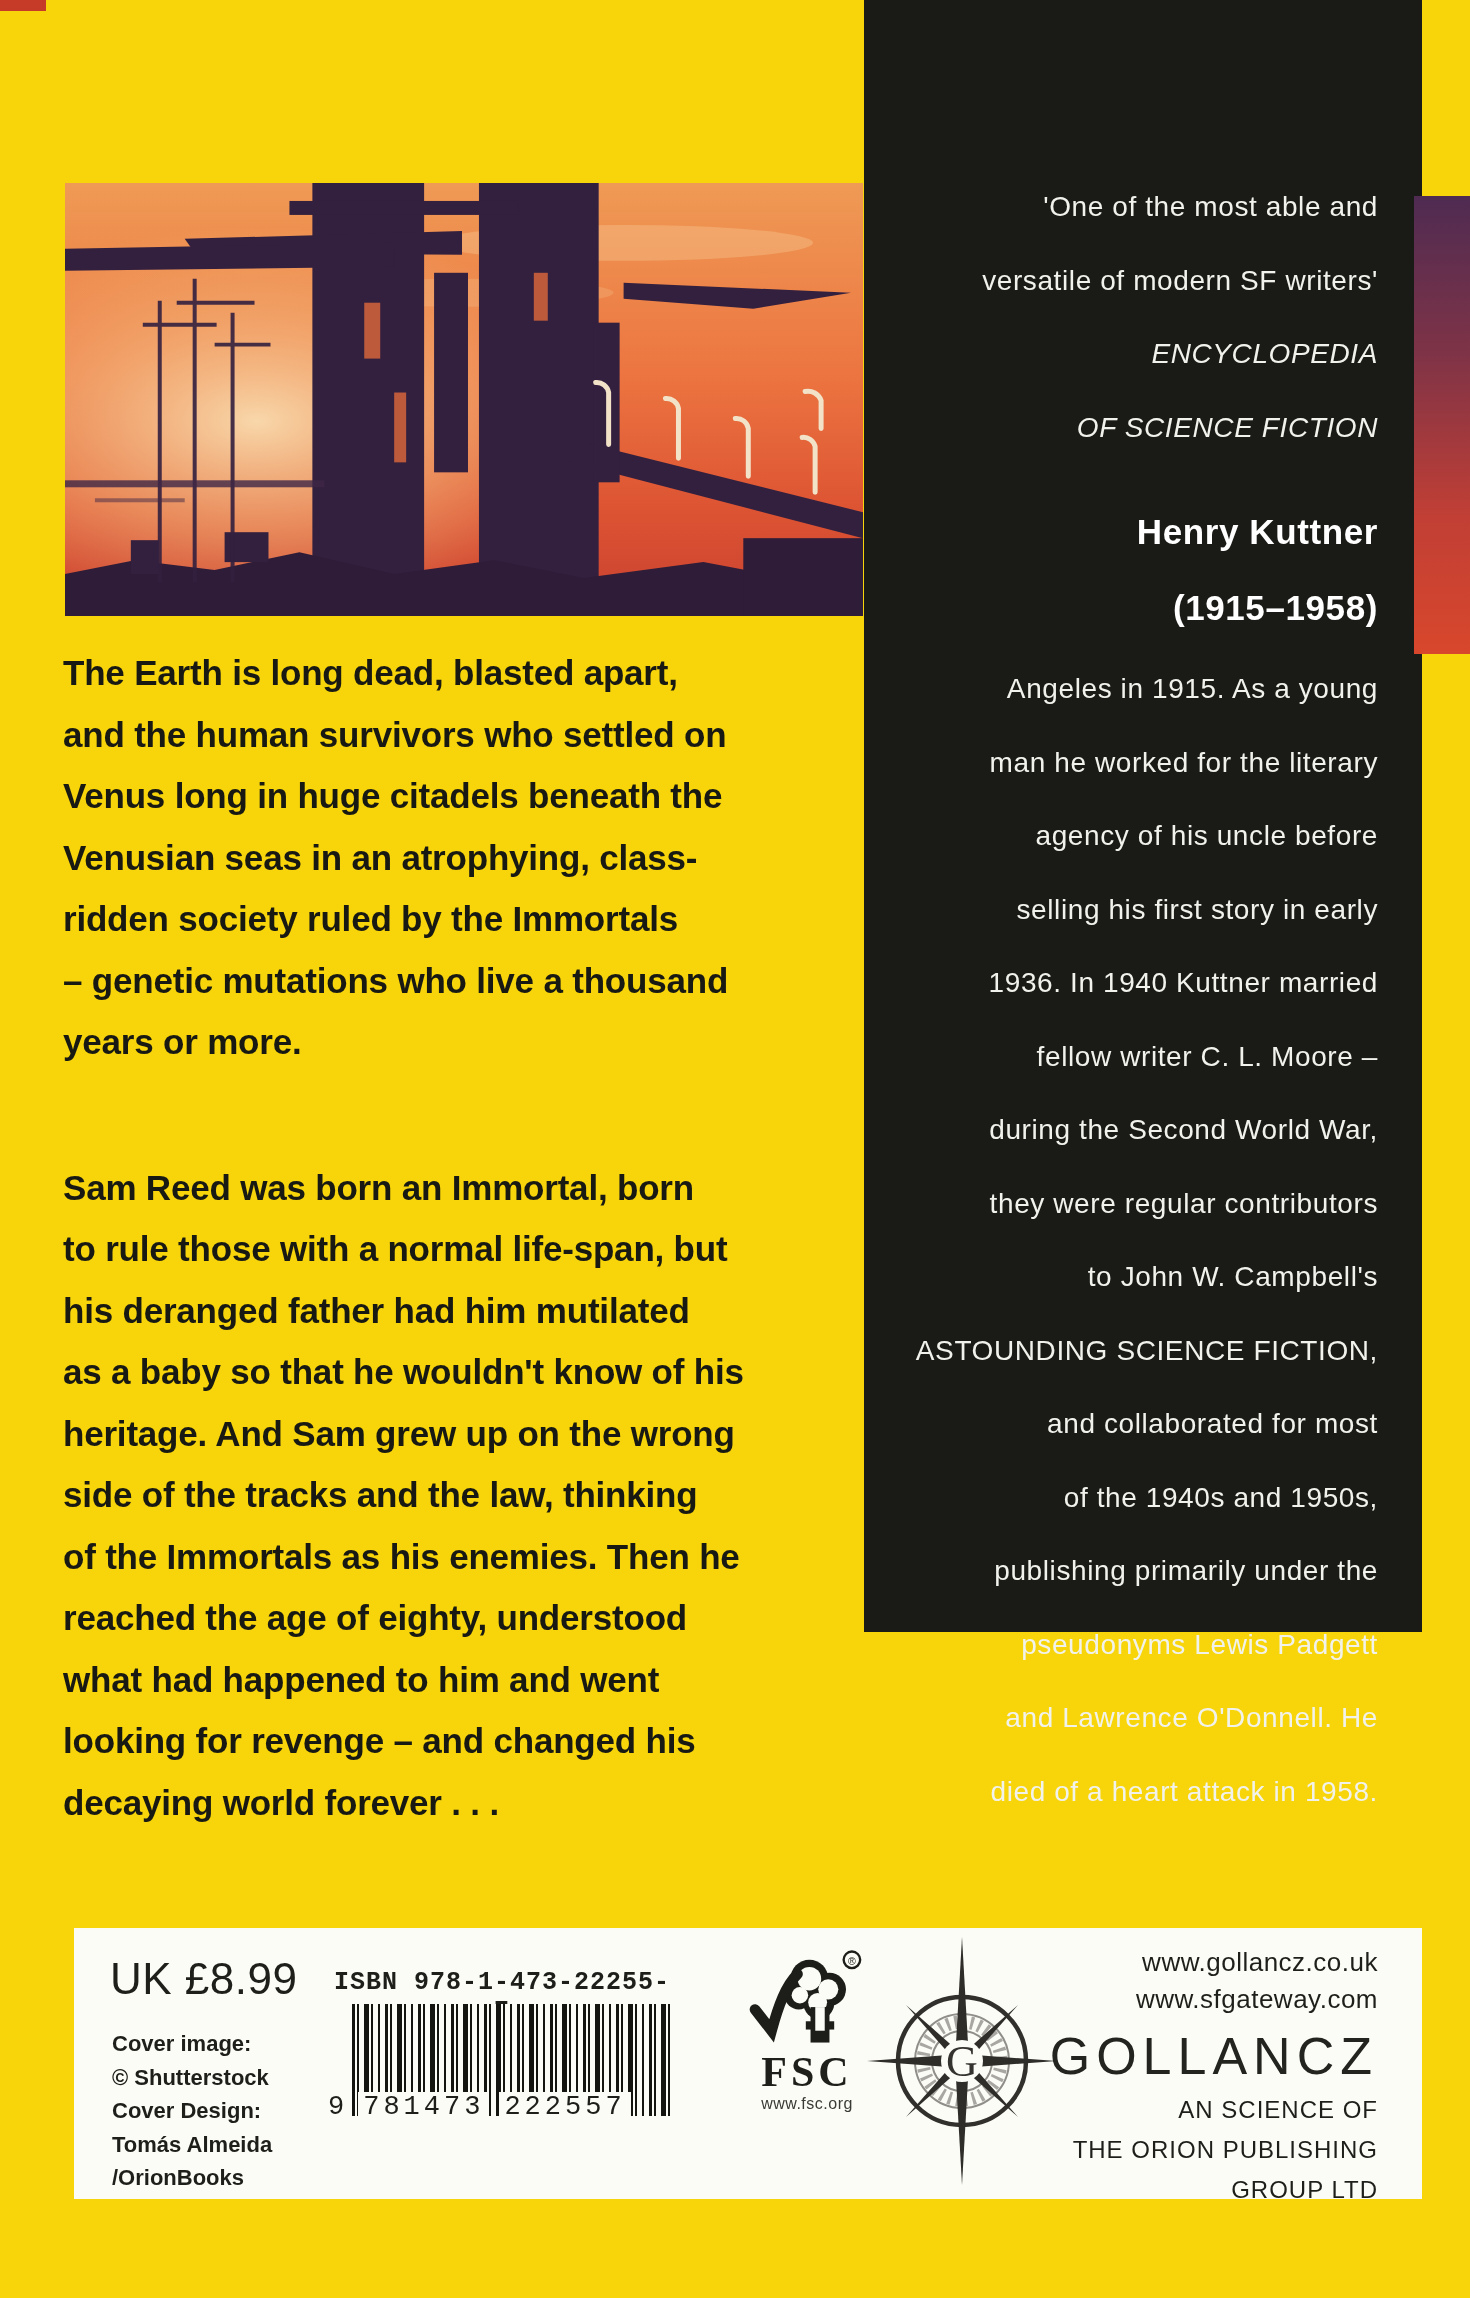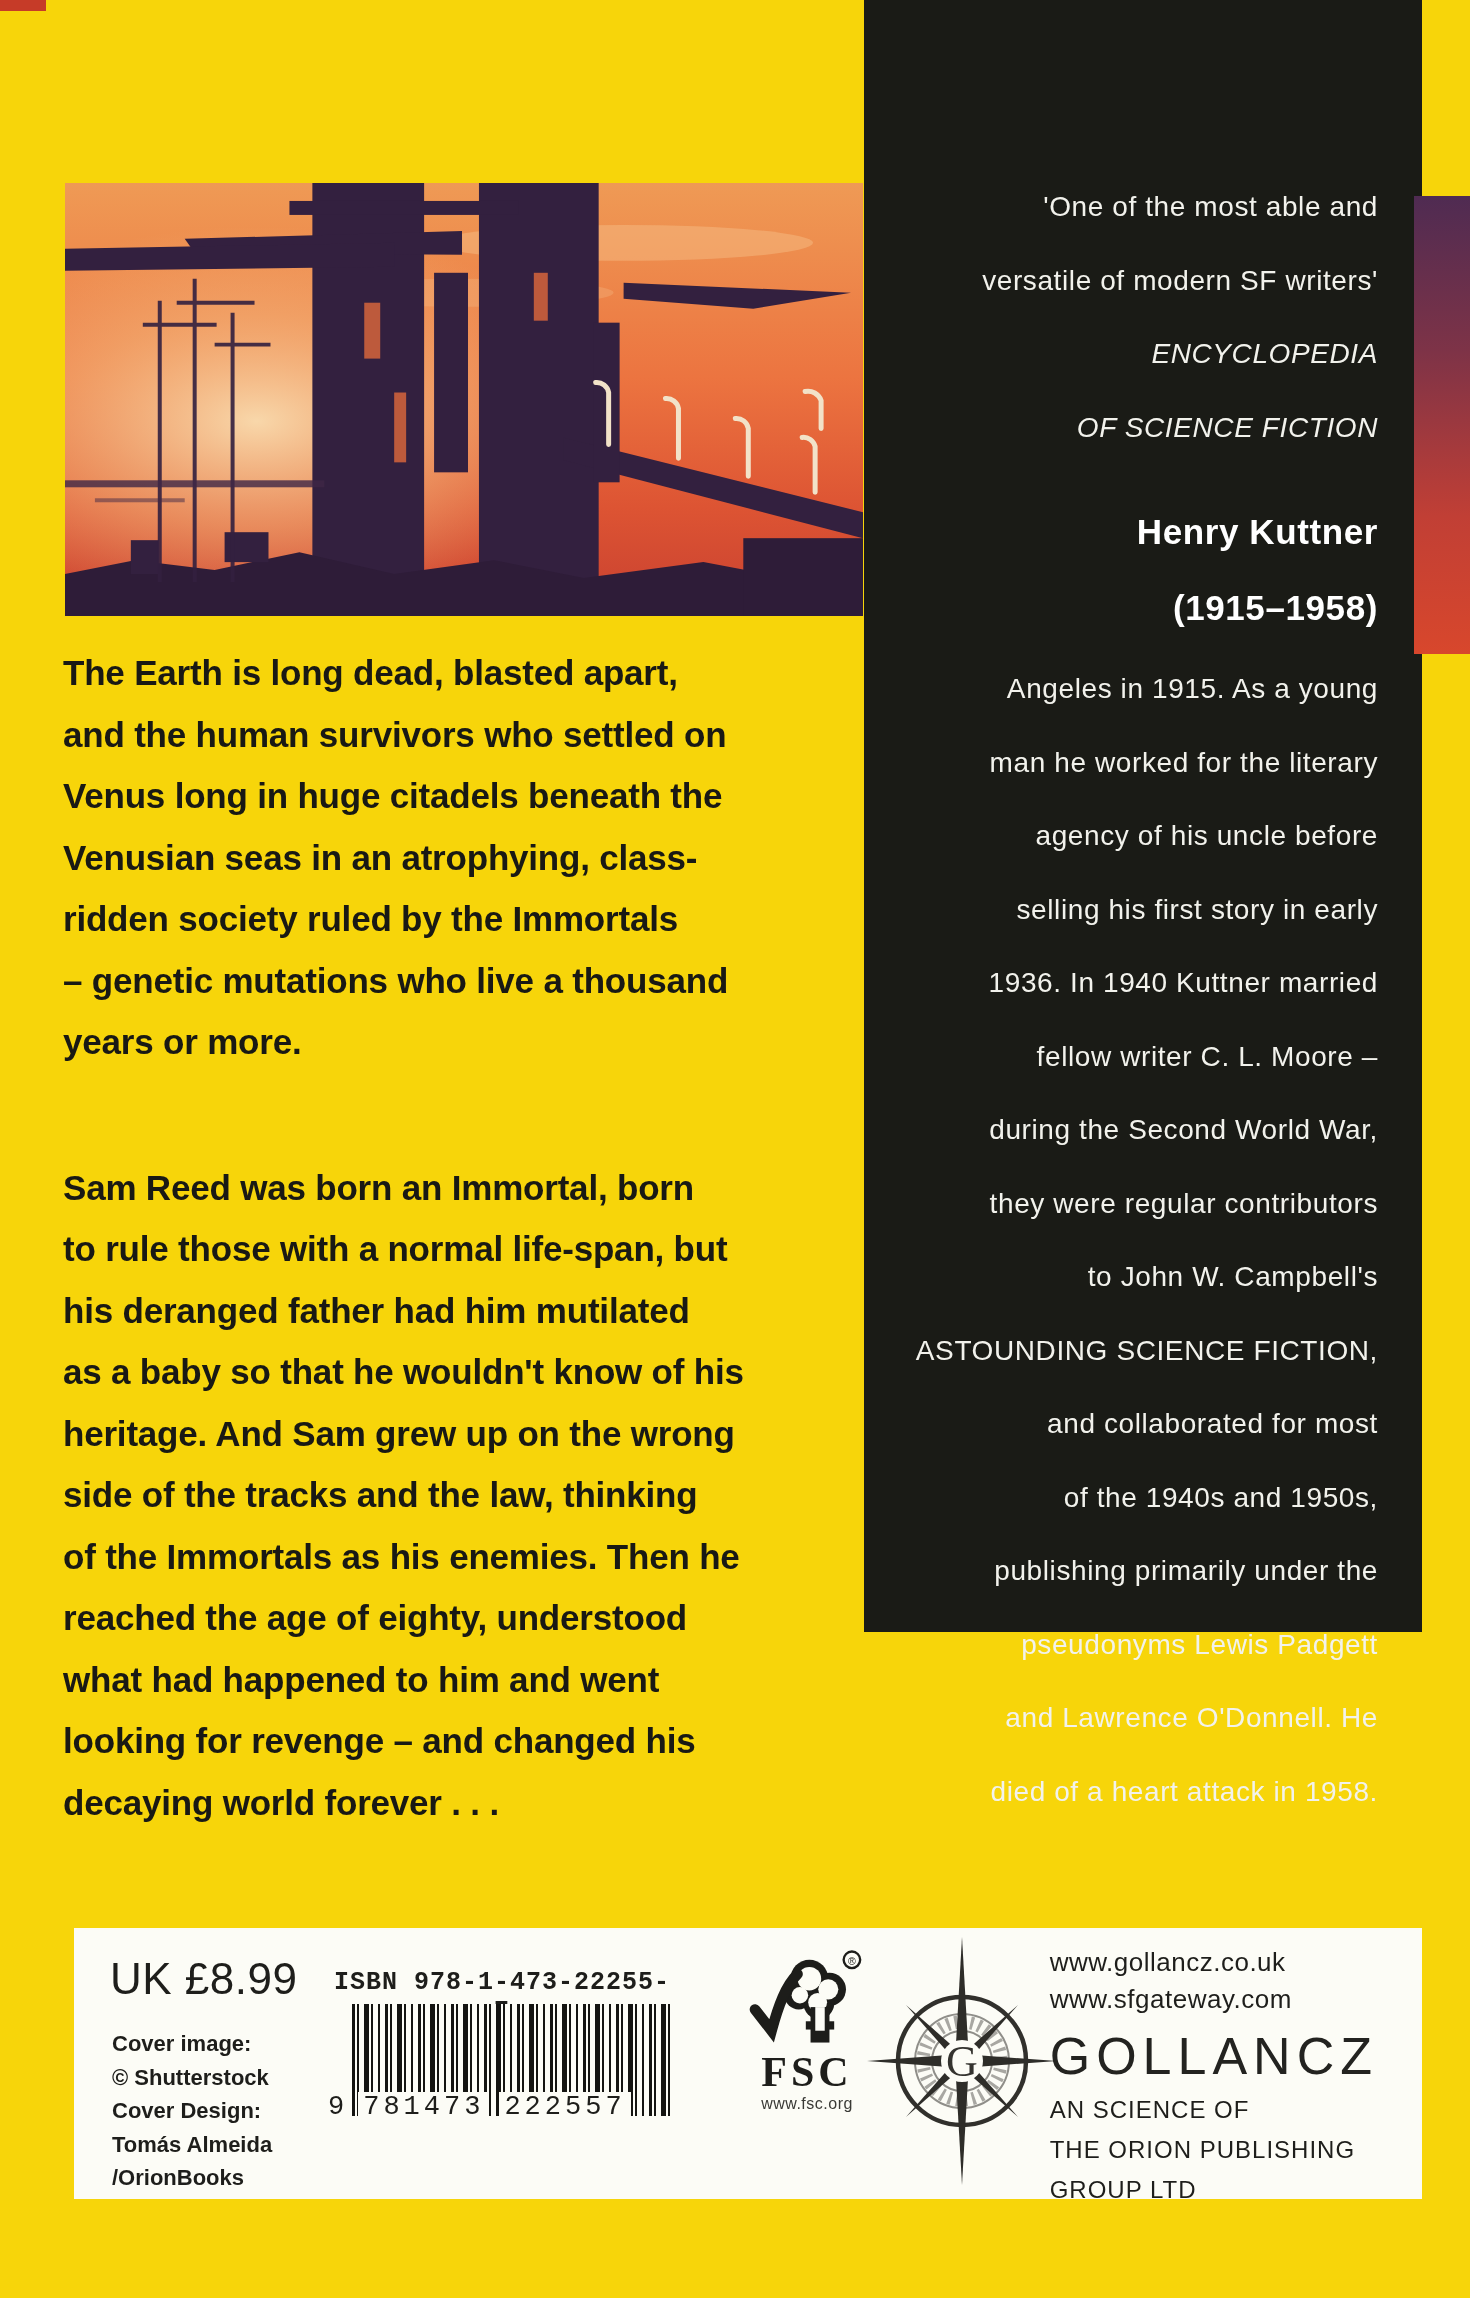--- a/index.html
+++ b/index.html
@@ -53,21 +53,21 @@
   .digits .dg{background:#fcfcf6;padding:0 5px;margin-left:10px;}
   .digits .d9{padding-left:2px;}
 
   .fsc{position:absolute;left:648px;top:20px;width:170px;text-align:center;}
   .fsc svg{display:block;margin:0 auto;}
   .fsc-label{font-family:"Liberation Serif","DejaVu Serif",serif;font-weight:bold;font-size:42px;letter-spacing:4px;line-height:44px;margin-top:-2px;text-align:center;}
   .fsc-url{font-size:16px;letter-spacing:.5px;color:#3a3a36;margin-top:1px;}
 
   .compass{position:absolute;left:783px;top:4px;width:210px;height:258px;}
 
-  .publisher{position:absolute;right:44px;top:16px;text-align:left;}
+  .publisher{position:absolute;right:44px;top:16px;text-align:right;}
   .site-line{font-size:26px;line-height:37px;letter-spacing:.5px;}
   .gollancz{font-size:52px;letter-spacing:6px;font-weight:400;margin:8px 0 4px;color:#232320;}
   .imprint .line{font-size:24px;line-height:40px;letter-spacing:1px;}
 </style>
 </head>
 <body>
 
 <div class="cover">
 
   <div class="corner-mark"></div>

